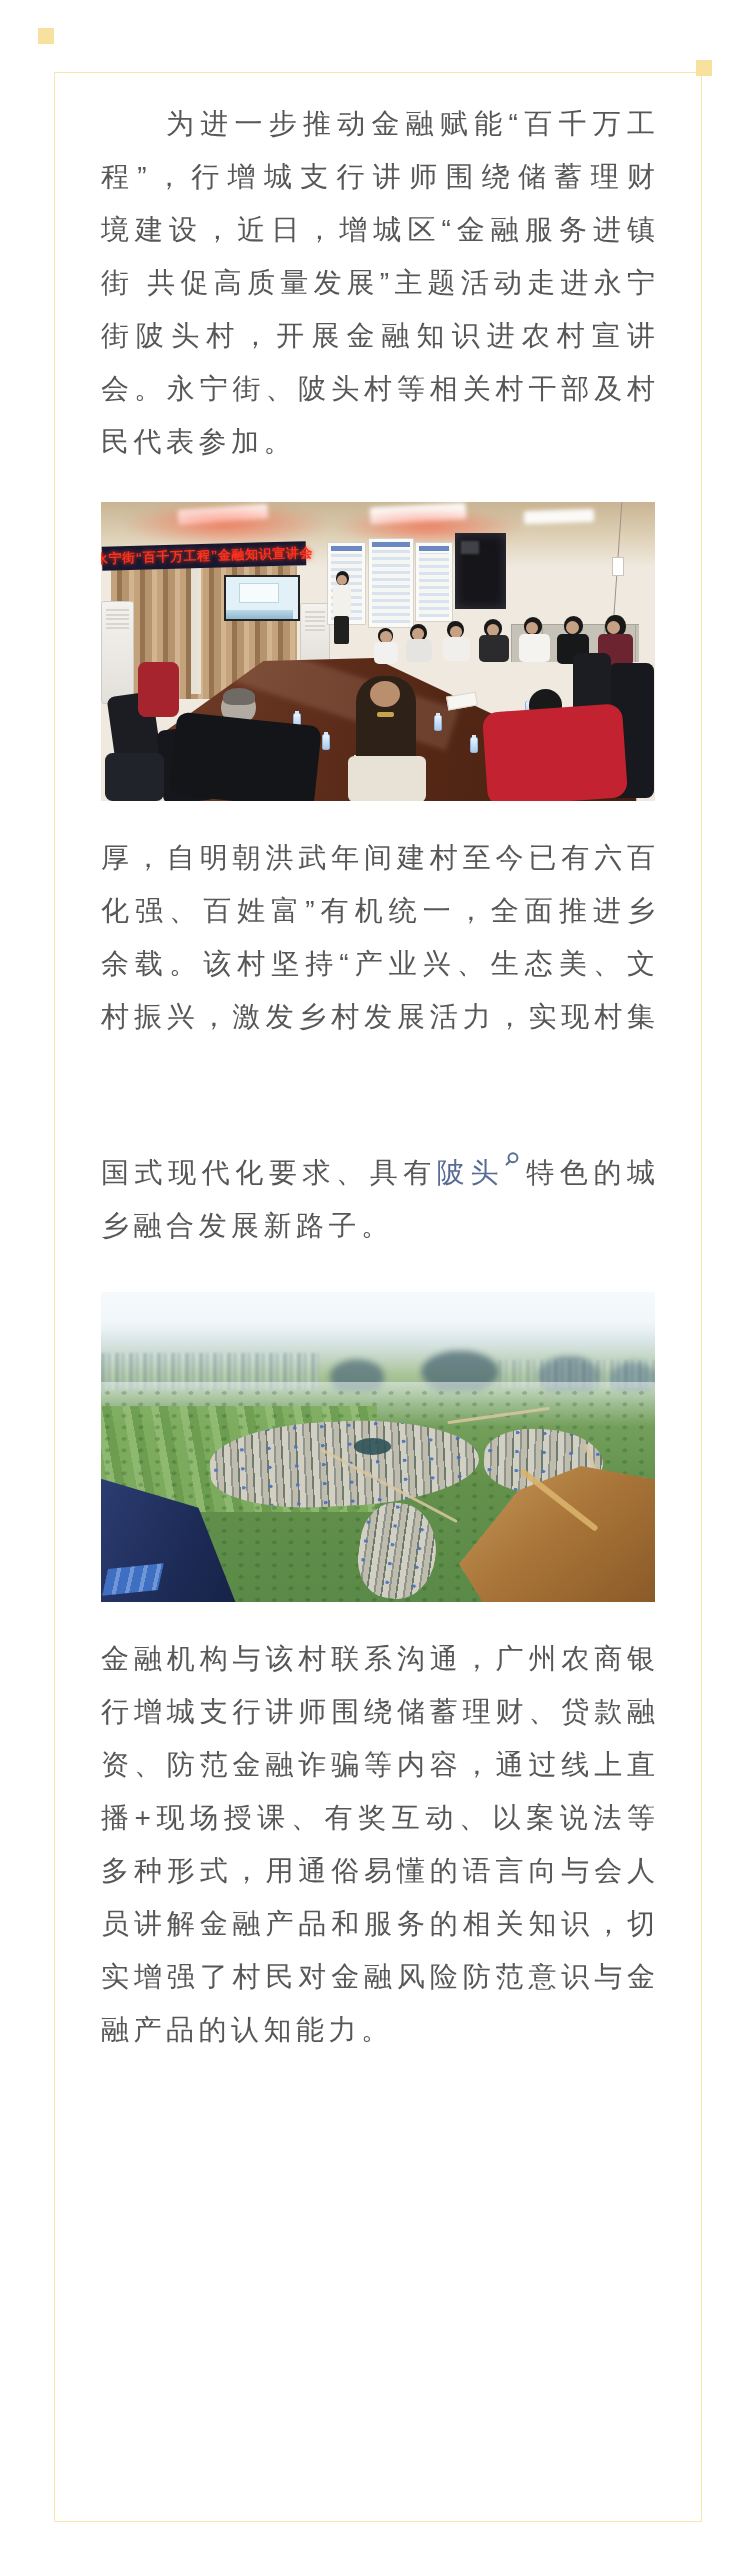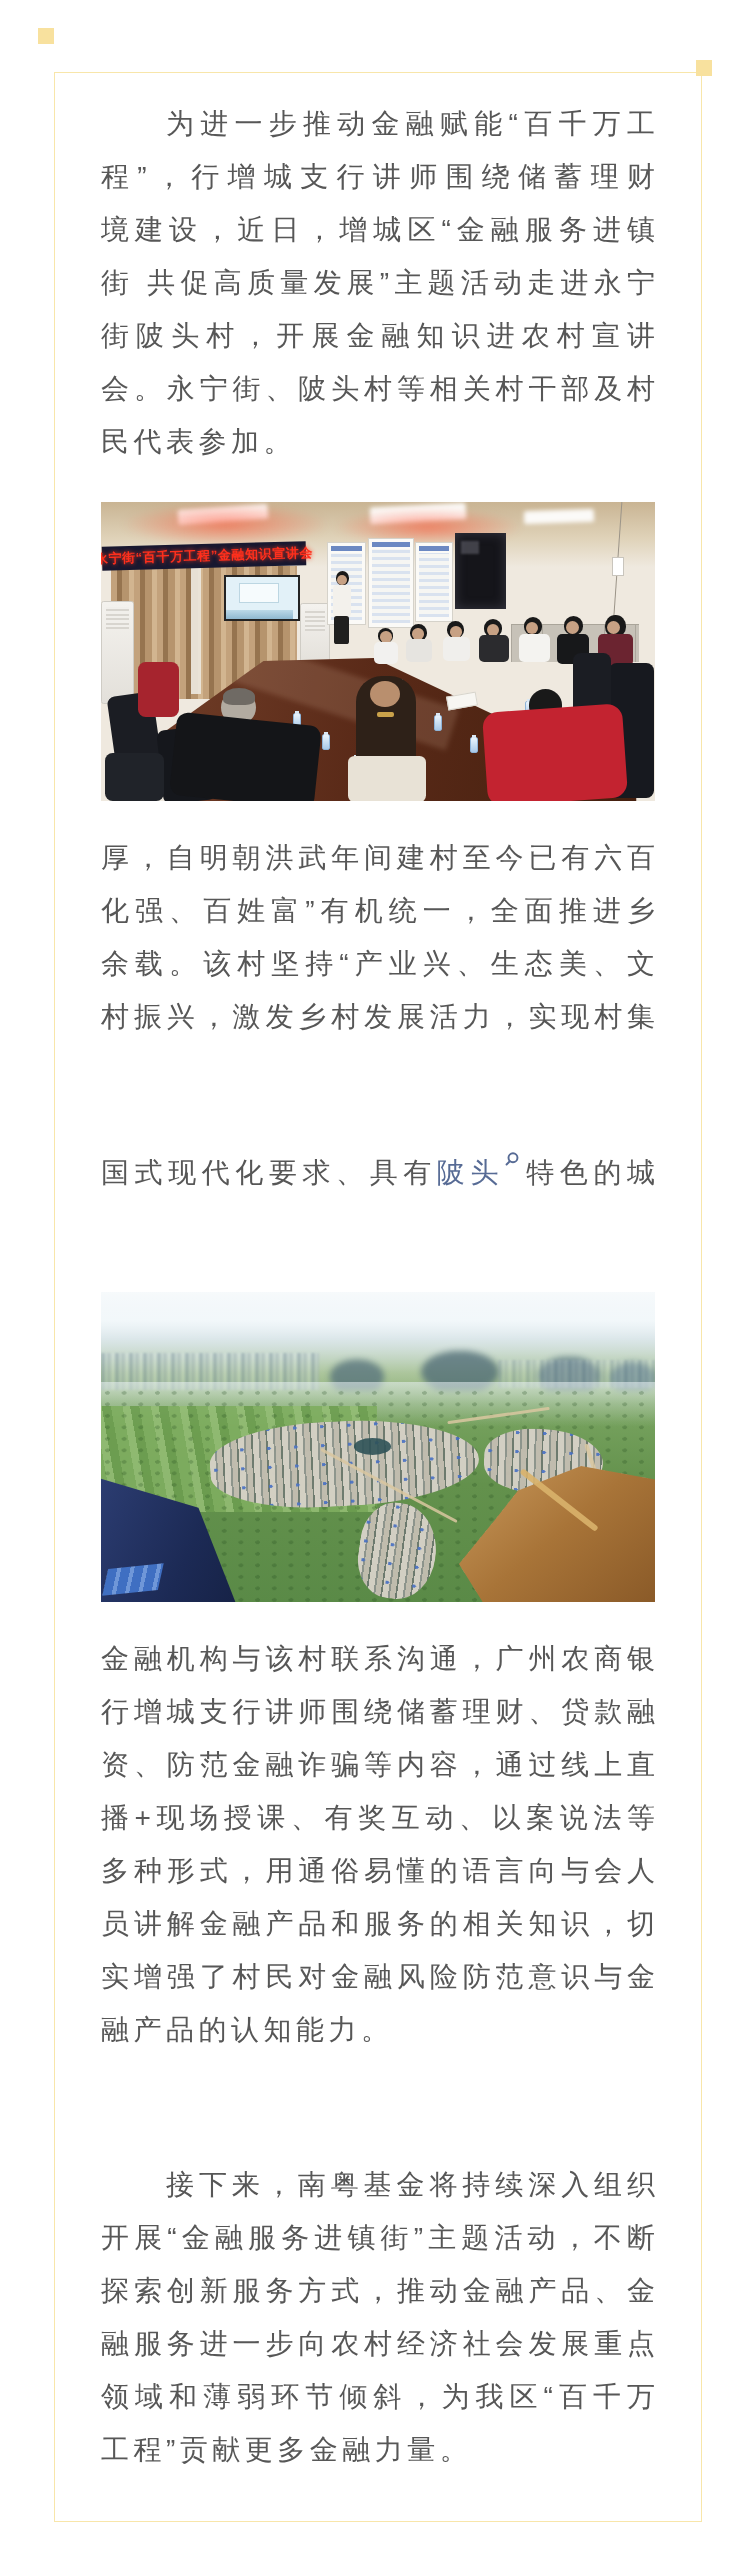--- a/index.html
+++ b/index.html
@@ -242,20 +242,21 @@
       <div class="tline">余载。该村坚持“产业兴、生态美、文</div>
       <div class="tline">村振兴，激发乡村发展活力，实现村集</div>
     </div>
   <div class="para" id="p2b" style="top:1073px">
     <div class="tline">
       <span>国式现代化要求、具有</span><a class="link"><span>陂头</span></a><svg class="mag" viewBox="0 0 26 26">
           <circle cx="14" cy="10.5" r="7" fill="none" stroke="#576b95" stroke-width="3"></circle>
           <line x1="4" y1="21" x2="9" y2="16" stroke="#576b95" stroke-width="3" stroke-linecap="round"></line>
         </svg><span>特色的城</span>
     </div>
+    <div class="tline last">乡融合发展新路子。</div>
   </div>
 
   <div class="photo" id="photo2">
     <div class="p2-haze"></div>
     <div class="p2-mountains"></div>
     <div class="p2-city" style="left:0;top:61px;width:218px;height:37px"></div>
     <div class="p2-city" style="left:397px;top:68px;width:157px;height:28px;opacity:.6"></div>
     <div class="p2-midhaze"></div>
     <div class="p2-fields"></div>
     <div class="p2-trees"></div>
@@ -276,23 +277,15 @@
       <div class="tline">金融机构与该村联系沟通，广州农商银</div>
       <div class="tline">行增城支行讲师围绕储蓄理财、贷款融</div>
       <div class="tline">资、防范金融诈骗等内容，通过线上直</div>
       <div class="tline">播+现场授课、有奖互动、以案说法等</div>
       <div class="tline">多种形式，用通俗易懂的语言向与会人</div>
       <div class="tline">员讲解金融产品和服务的相关知识，切</div>
       <div class="tline">实增强了村民对金融风险防范意识与金</div>
       <div class="tline last">融产品的认知能力。</div>
     </div>
 
-  <div class="para" id="p4" style="top:2085px">
-      <div class="tline indent">接下来，南粤基金将持续深入组织</div>
-      <div class="tline">开展“金融服务进镇街”主题活动，不断</div>
-      <div class="tline">探索创新服务方式，推动金融产品、金</div>
-      <div class="tline">融服务进一步向农村经济社会发展重点</div>
-      <div class="tline">领域和薄弱环节倾斜，为我区“百千万</div>
-      <div class="tline last">工程”贡献更多金融力量。</div>
-    </div>
 
 </div>
 
 
 </body></html>

